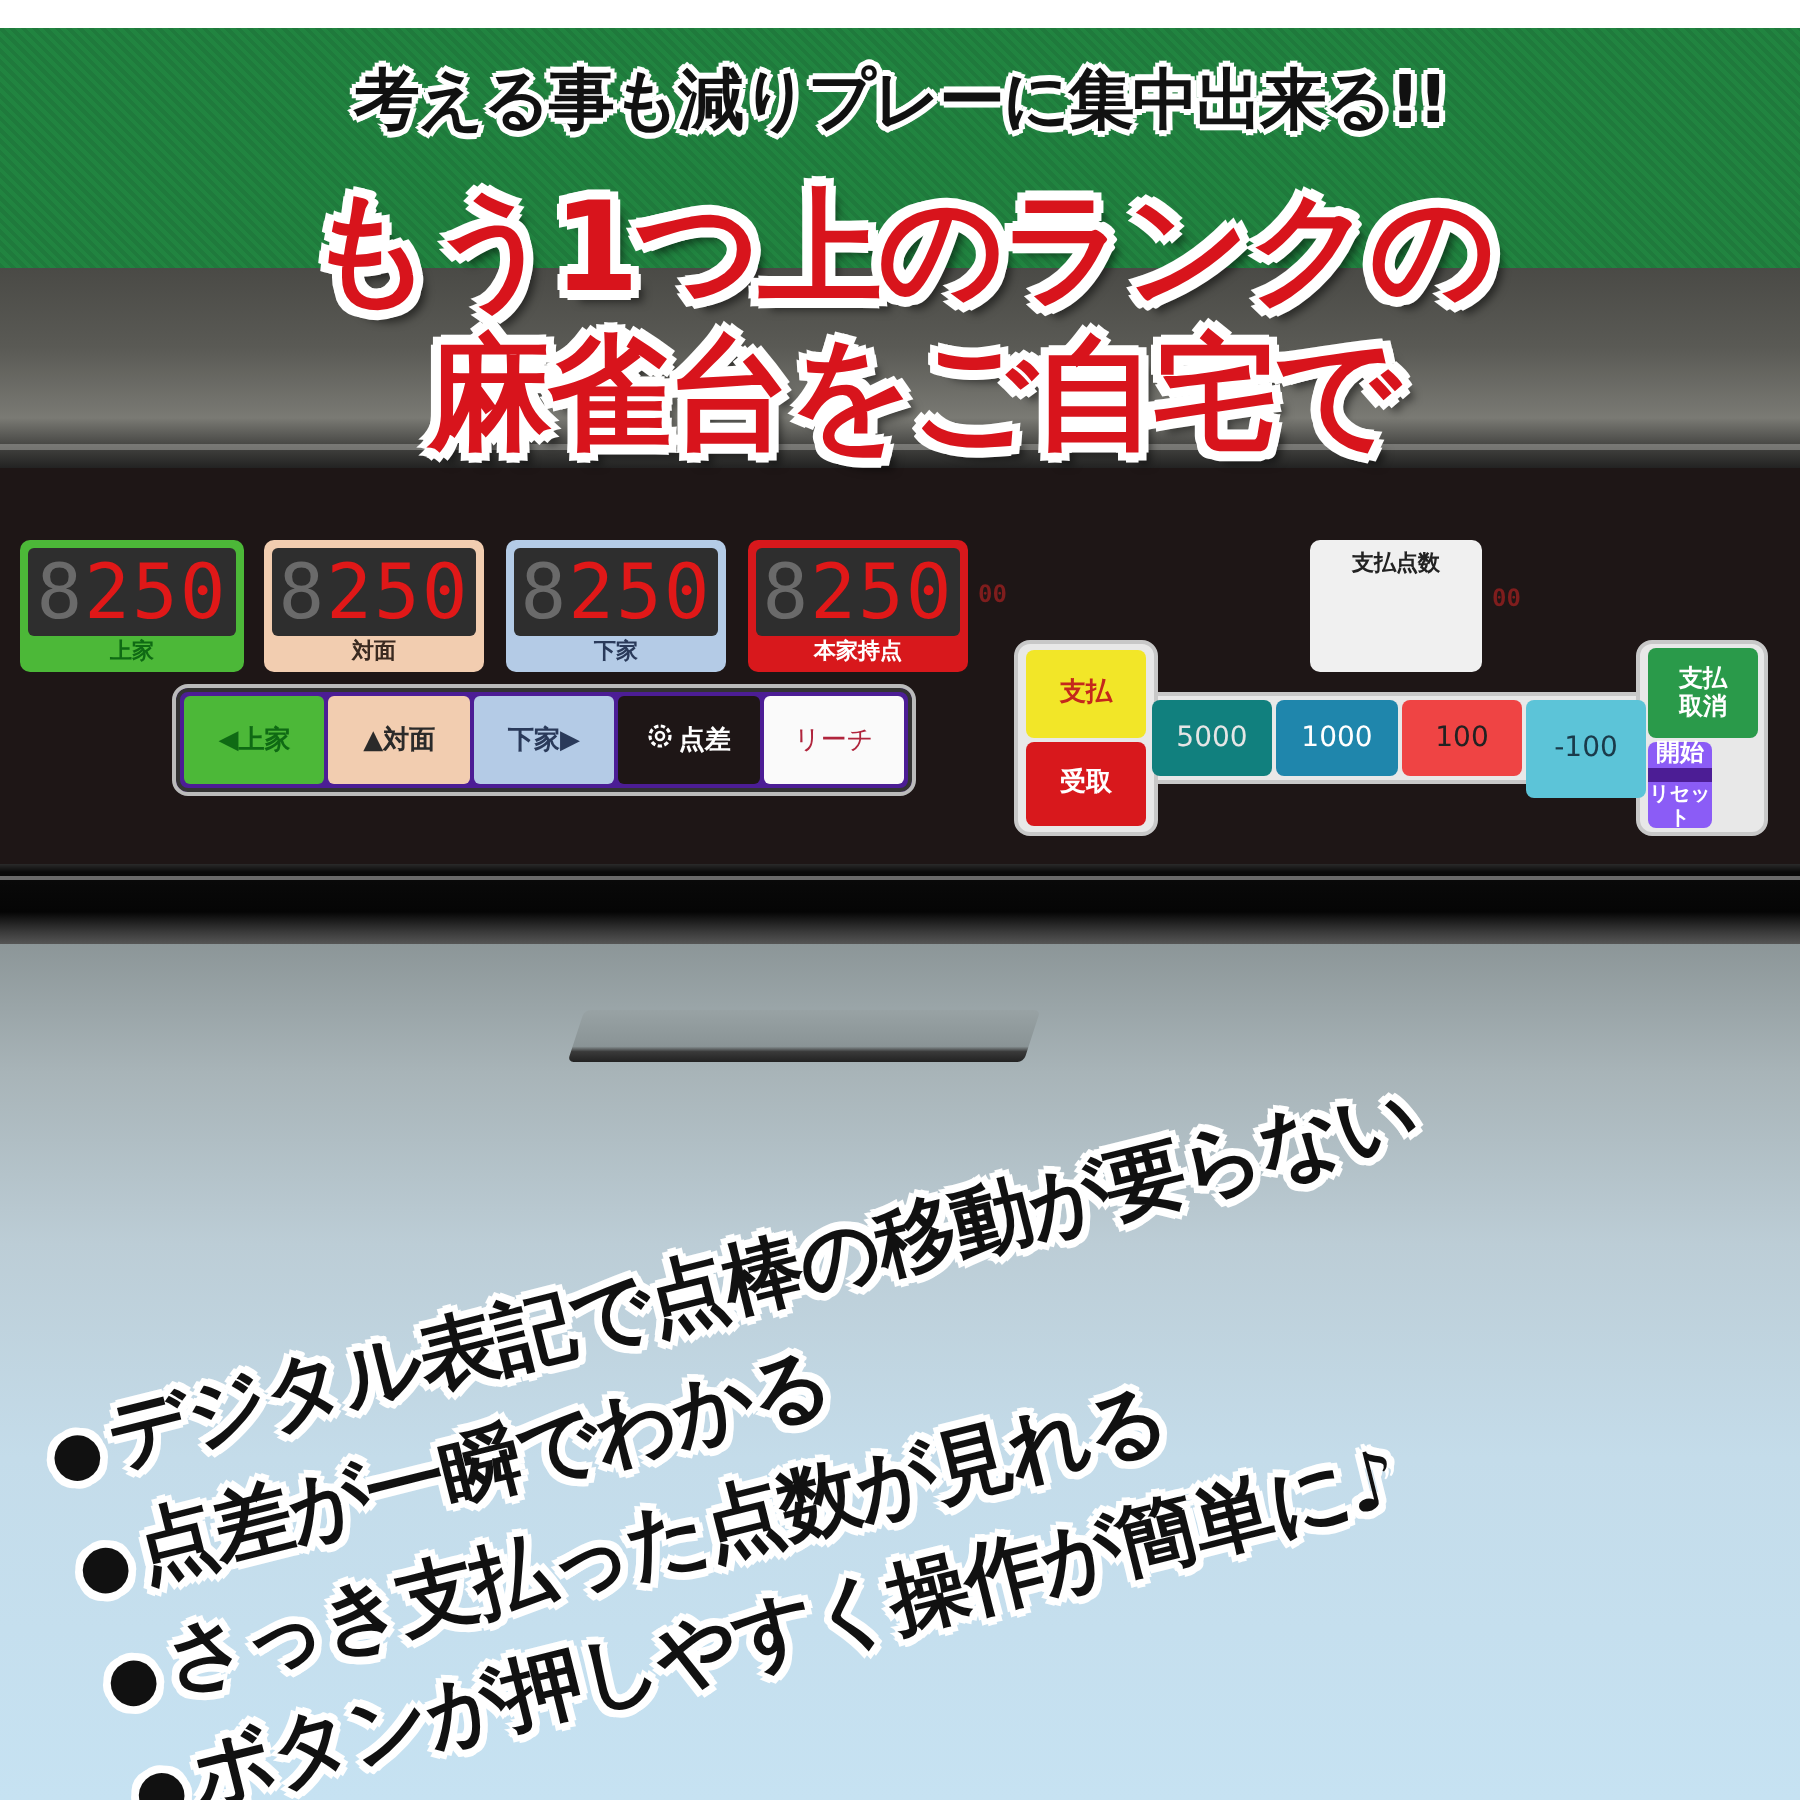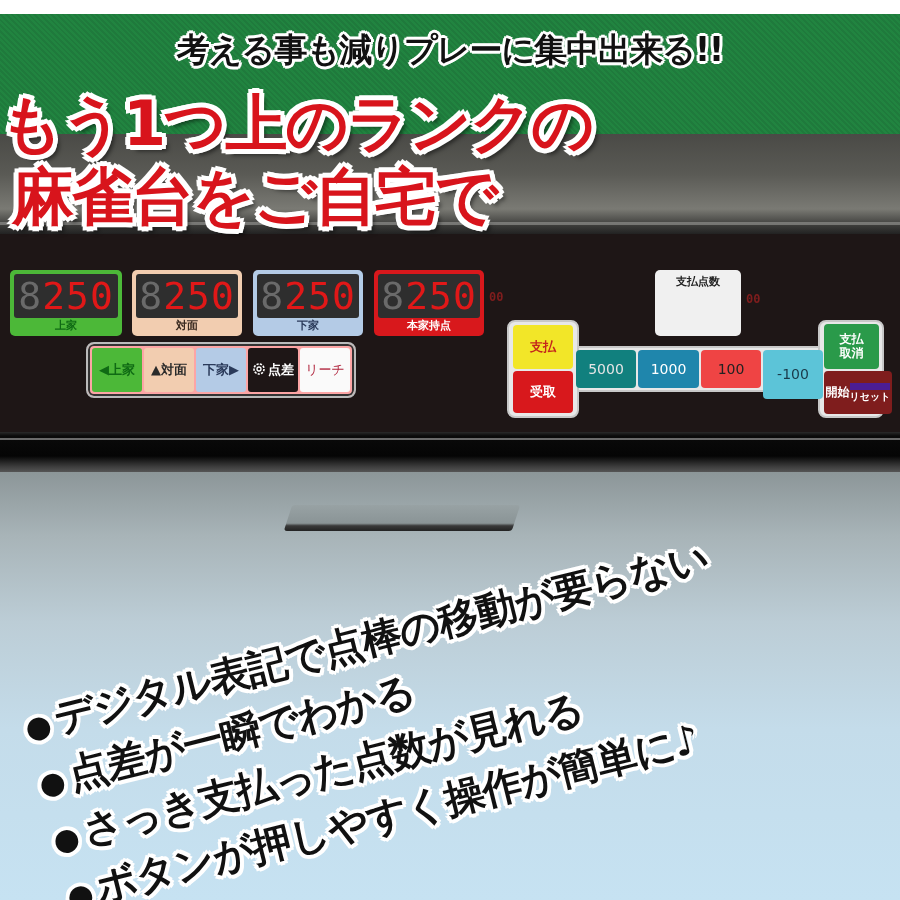--- a/index.html
+++ b/index.html
@@ -22,21 +22,21 @@
   .slot { position: absolute; left: 288px; top: 505px; width: 228px; height: 26px;
     background: linear-gradient(180deg, #98a2a4 0%, #8a9496 70%, #3a3a3a 80%, #222 100%);
     transform: skewX(-18deg); border-radius: 3px; }
 
   
   .headline-1 { position: absolute; left: 0; top: 28px; width: 900px; text-align: center;
     font-family: "DejaVu Sans", sans-serif; font-weight: bold; font-size: 33px; color: #111;
     letter-spacing: -1px;
     text-shadow: 0 0 3px #fff, 2px 2px 0 #fff, -2px -2px 0 #fff, 2px -2px 0 #fff, -2px 2px 0 #fff,
                  3px 0 0 #fff, -3px 0 0 #fff, 0 3px 0 #fff, 0 -3px 0 #fff; }
-  .headline-2, .headline-3 { position: absolute; left: 0; width: 900px; 
+  .headline-2, .headline-3 { position: absolute; left: 0; width: 900px; text-align: center;
     font-family: "DejaVu Sans", sans-serif; font-weight: bold; color: #d8141c; letter-spacing: -2px;
     text-shadow: 0 0 4px #fff, 4px 4px 0 #fff, -4px -4px 0 #fff, 4px -4px 0 #fff, -4px 4px 0 #fff,
                  5px 0 0 #fff, -5px 0 0 #fff, 0 5px 0 #fff, 0 -5px 0 #fff, 6px 6px 4px rgba(0,0,0,.5); }
   .headline-2 { top: 82px; font-size: 62px; }
   .headline-3 { top: 155px; font-size: 62px; padding-left: 12px; }
 
   
   .score-box { position: absolute; top: 270px; height: 66px; border-radius: 5px; padding: 4px; }
   .score-box .display { height: 44px; background: #2e2e2e; border-radius: 3px;
     display: flex; align-items: center; justify-content: center;
@@ -55,22 +55,22 @@
   .unit-00 { position: absolute; font-family: "DejaVu Sans Mono", monospace; font-size: 12px; color: #7f1d1d; font-weight: bold; text-align: center; }
 
   .pay-box { position: absolute; left: 655px; top: 270px; width: 86px; height: 66px; background: #f0f0f0; border-radius: 5px; padding: 4px; }
   .pay-box .display { height: 44px; background: #2e2e2e; border-radius: 3px; display: flex; align-items: center; justify-content: center;
     font-family: "DejaVu Sans Mono", monospace; font-size: 34px; line-height: 1; }
   .pay-box .display .dim { color: #6a6a6a; }
   .pay-box .display .lit { color: #e01818; }
   .pay-box .label { text-align: center; font-size: 11px; line-height: 16px; color: #222; font-weight: bold; }
 
   
-  .select-bar { position: absolute; left: 86px; top: 342px; width: 270px; height: 56px;
-    background: #fca5a5; border: 2px solid #bbb; border-radius: 8px; padding: 4px; display: flex; gap: 2px;
+  .select-bar { position: absolute; left: 86px; top: 342px; width: 372px; height: 56px;
+    background: #4c1d95; border: 2px solid #bbb; border-radius: 8px; padding: 4px; display: flex; gap: 2px;
     box-shadow: 0 0 0 2px #333 inset; }
   .select-bar .btn { flex: 1; display: flex; align-items: center; justify-content: center; border-radius: 3px;
     font-size: 13px; font-weight: bold; }
   .btn-kamicha { background: #4cb838; color: #0f6a14; }
   .btn-toimen { background: #f2cdb0; color: #2a2a2a; }
   .btn-shimocha { background: #b4cbe6; color: #2a3a5a; }
   .btn-tensa { background: #1e1616; color: #fff; }
   .btn-riichi { background: #fafafa; color: #b0243c; font-weight: normal !important; }
 
   
@@ -81,21 +81,21 @@
 
   .pay-btn { position: absolute; display: flex; align-items: center; justify-content: center;
     border-radius: 4px; font-size: 13px; font-weight: bold; text-align: center; line-height: 1.15; }
   .btn-pay { left: 513px; top: 325px; width: 60px; height: 44px; background: #f2e628; color: #c4281c; }
   .btn-receive { left: 513px; top: 371px; width: 60px; height: 42px; background: #d8181c; color: #fff; }
   .btn-5000 { left: 576px; top: 350px; width: 60px; height: 38px; background: #11807e; color: #e5e5e5; font-weight: normal; font-size: 14px; }
   .btn-1000 { left: 638px; top: 350px; width: 61px; height: 38px; background: #1f86ac; color: #fff; font-weight: normal; font-size: 14px; }
   .btn-100 { left: 701px; top: 350px; width: 60px; height: 38px; background: #ef4444; color: #222; font-weight: normal; font-size: 14px; }
   .btn-m100 { left: 763px; top: 350px; width: 60px; height: 49px; background: #5cc4d8; color: #1a3a4a; font-weight: normal; font-size: 14px; }
   .btn-cancel { left: 824px; top: 324px; width: 55px; height: 45px; background: #2a9a4a; color: #fff; font-size: 12px; }
-  .btn-start { left: 824px; top: 371px; width: 68px; height: 43px; background: #7f1d1d; color: #fff; font-size: 12px; flex-direction: row; }
+  .btn-start { left: 824px; top: 371px; width: 32px; height: 43px; background: #8b5cf6; color: #fff; font-size: 12px; flex-direction: column; }
   .btn-start .sub { font-size: 10px; border-top: 7px solid #4c1d95; margin-top: 1px; padding-top: 1px; }
 
   
   .features { position: absolute; left: 18px; top: 700px; width: 900px; transform-origin: 0 0; transform: rotate(-14deg); }
   .feature { position: absolute; left: 0; white-space: nowrap; font-family: "DejaVu Serif", serif; font-weight: bold;
     font-size: 40px; color: #111; letter-spacing: -1px;
     text-shadow: 0 0 3px #fff, 3px 3px 0 #fff, -3px -3px 0 #fff, 3px -3px 0 #fff, -3px 3px 0 #fff,
                  4px 0 0 #fff, -4px 0 0 #fff, 0 4px 0 #fff, 0 -4px 0 #fff; }
   .feature .bullet { font-size: 30px; margin-right: 6px; }
 </style>

